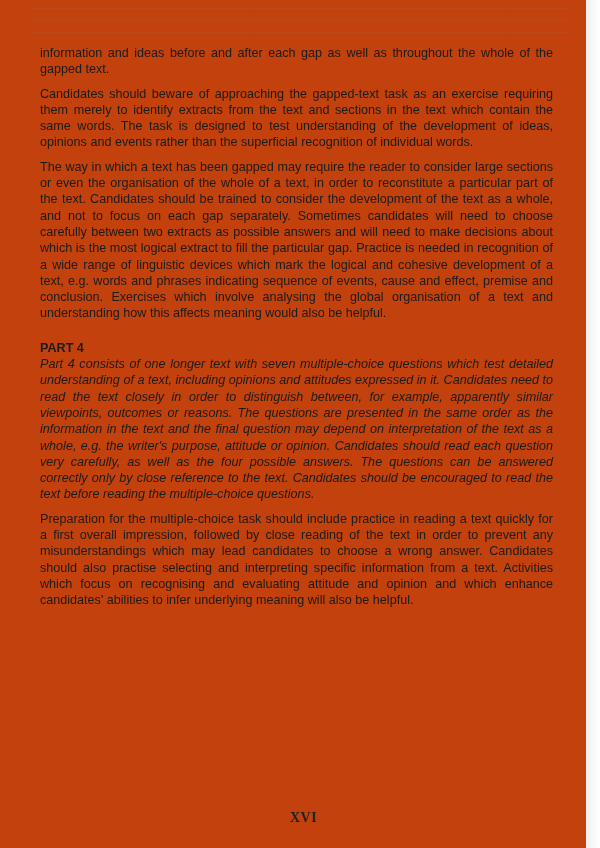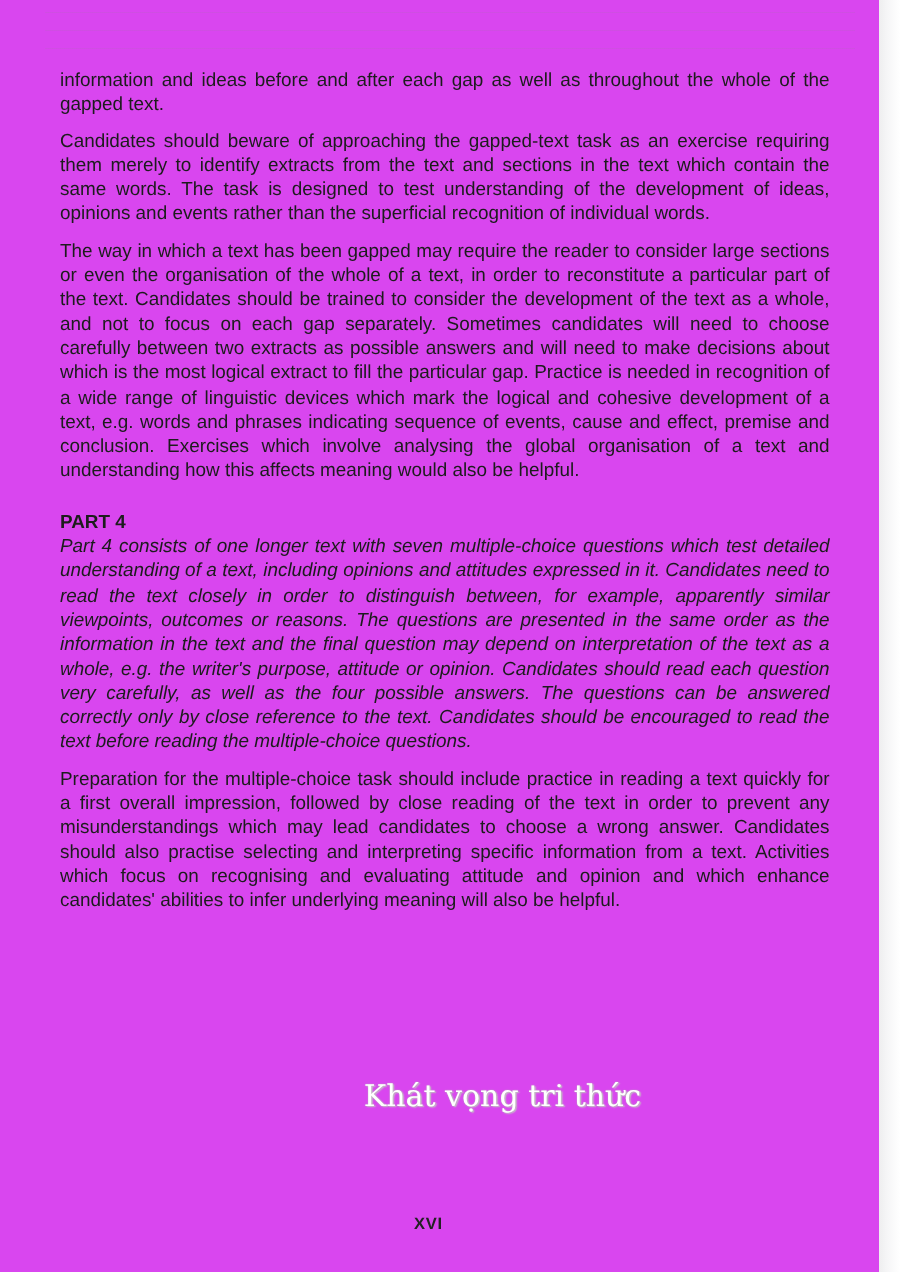--- a/index.html
+++ b/index.html
@@ -11,21 +11,21 @@
       height: 848px;
       background: #ffffff;
       position: relative;
       overflow: hidden;
     }
     .page {
       position: absolute;
       left: 0; top: 0;
       width: 600px;
       height: 848px;
-      background: #d946ef;
+      background: #c2410c;
     }
     .edge-strip {
       position: absolute;
       top: 0;
       left: 586px;
       width: 14px;
       height: 848px;
       background: linear-gradient(to right, #eeeeef 0%, #f6f6f7 40%, #ffffff 100%);
     }
     .bleed {
@@ -80,24 +80,24 @@
       font-weight: normal;
     }
     .watermark-tagline {
       font-size: 20px;
       line-height: 24px;
       margin-top: -2px;
       padding-left: 50px;
     }
     .page-number {
       position: absolute;
-      left: 276px;
+      left: 290px;
       top: 810px;
-      font-family: Liberation Sans, sans-serif;
-      font-size: 11px;
+      font-family: Liberation Serif, serif;
+      font-size: 14px;
       font-weight: bold;
       color: #222;
       letter-spacing: 0.5px;
     }
   </style>
 </head>
 <body>
 
 <div class="page">
   <div class="bleed"></div>
@@ -107,17 +107,16 @@
     <p class="para">information and ideas before and after each gap as well as throughout the whole of the gapped text.</p>
     <p class="para">Candidates should beware of approaching the gapped-text task as an exercise requiring them merely to identify extracts from the text and sections in the text which contain the same words. The task is designed to test understanding of the development of ideas, opinions and events rather than the superficial recognition of individual words.</p>
     <p class="para">The way in which a text has been gapped may require the reader to consider large sections or even the organisation of the whole of a text, in order to reconstitute a particular part of the text. Candidates should be trained to consider the development of the text as a whole, and not to focus on each gap separately. Sometimes candidates will need to choose carefully between two extracts as possible answers and will need to make decisions about which is the most logical extract to fill the particular gap. Practice is needed in recognition of a wide range of linguistic devices which mark the logical and cohesive development of a text, e.g. words and phrases indicating sequence of events, cause and effect, premise and conclusion. Exercises which involve analysing the global organisation of a text and understanding how this affects meaning would also be helpful.</p>
 
     <div class="heading">PART 4</div>
     <p class="para">Part 4 consists of one longer text with seven multiple-choice questions which test detailed understanding of a text, including opinions and attitudes expressed in it. Candidates need to read the text closely in order to distinguish between, for example, apparently similar viewpoints, outcomes or reasons. The questions are presented in the same order as the information in the text and the final question may depend on interpretation of the text as a whole, e.g. the writer's purpose, attitude or opinion. Candidates should read each question very carefully, as well as the four possible answers. The questions can be answered correctly only by close reference to the text. Candidates should be encouraged to read the text before reading the multiple-choice questions.</p>
     <p class="para">Preparation for the multiple-choice task should include practice in reading a text quickly for a first overall impression, followed by close reading of the text in order to prevent any misunderstandings which may lead candidates to choose a wrong answer. Candidates should also practise selecting and interpreting specific information from a text. Activities which focus on recognising and evaluating attitude and opinion and which enhance candidates' abilities to infer underlying meaning will also be helpful.</p>
   </div>
 
   <div class="watermark">
-    <div class="watermark-tagline">Khát vọng tri thức</div>
   </div>
 
   <div class="page-number">XVI</div>
 </div>
 
 </body></html>

